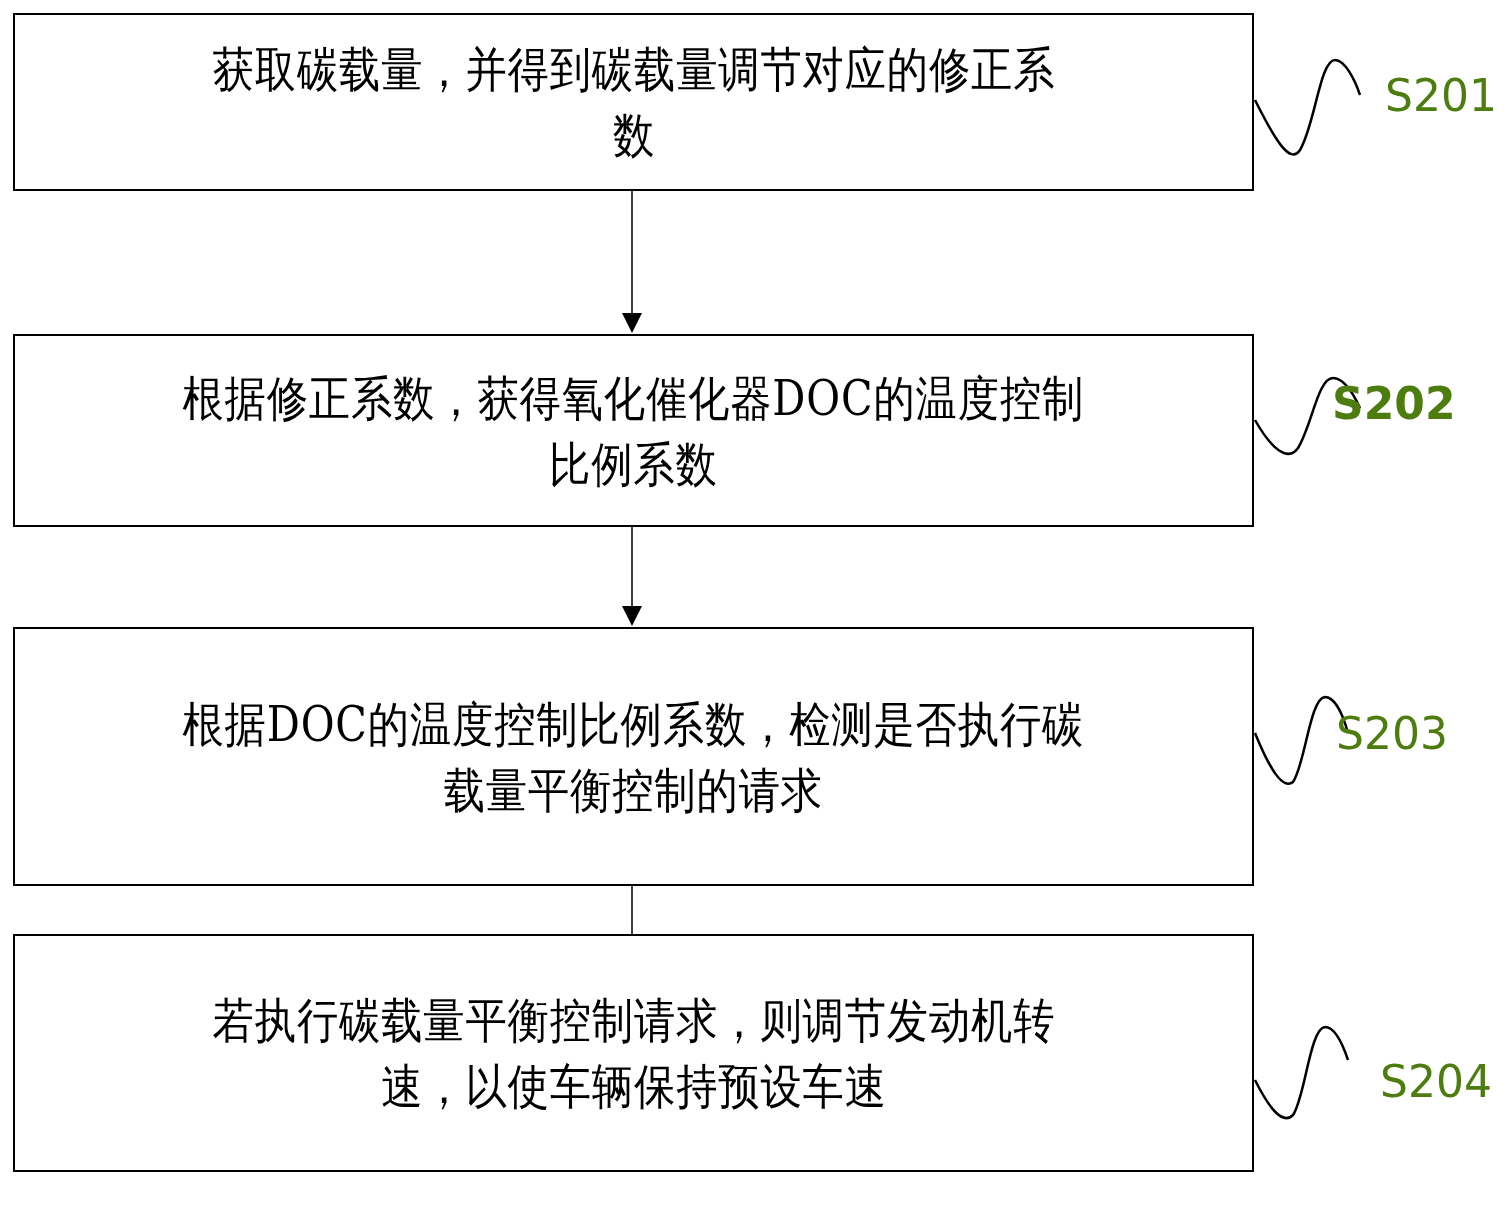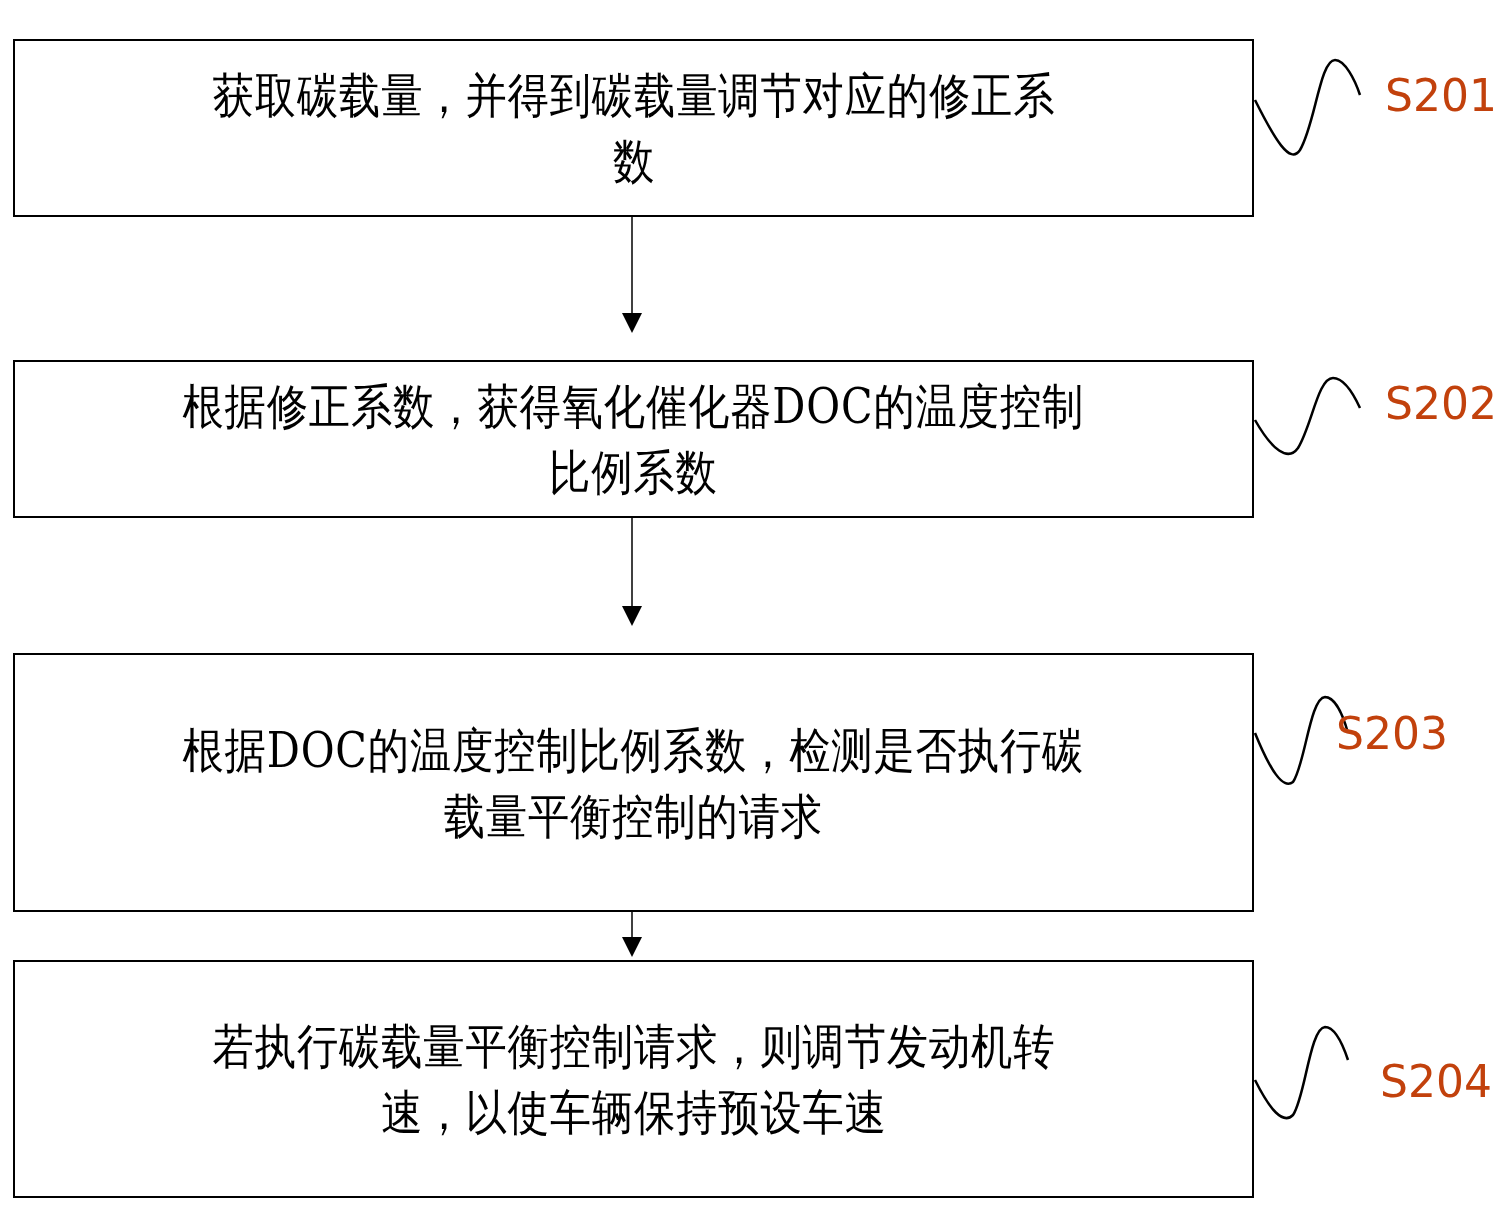--- a/index.html
+++ b/index.html
@@ -1,30 +1,30 @@
 <!DOCTYPE html>
 <html><head>
 <meta charset="utf-8">
 <style>
   html, body { margin: 0; padding: 0; background: #ffffff; }
   body { width: 1512px; height: 1213px; position: relative; overflow: hidden;
          font-family: "DejaVu Serif", "Liberation Serif", serif; color: #000; }
   .box { position: absolute; left: 13px; width: 1241px; border: 2px solid #000;
          box-sizing: border-box; background: #fff;
-         display: flex; align-items: center; justify-content: center; text-align: center; margin-top: 26px; }
+         display: flex; align-items: center; justify-content: center; text-align: center; }
   .box-text { font-size: 48px; line-height: 66px; letter-spacing: 1px;
               padding: 0 14px; white-space: pre-line; transform: scaleX(0.86); }
   #box1 { top: 13px; height: 178px; }
-  #box2 { top: 334px; height: 158px; }
+  #box2 { top: 334px; height: 193px; }
   #box3 { top: 627px; height: 259px; }
   #box4 { top: 934px; height: 238px; }
   .label { position: absolute; font-family: "DejaVu Sans", "Liberation Sans", sans-serif;
-           font-size: 44px; color: #c2410c; }
+           font-size: 44px; color: #4d7c0f; }
   #label1 { left: 1385px; top: 70px; }
-  #label2 { left: 1385px; top: 378px; }
+  #label2 { left: 1332px; top: 378px; font-weight: bold; }
   #label3 { left: 1336px; top: 708px; }
   #label4 { left: 1380px; top: 1056px; }
   svg.overlay { position: absolute; left: 0; top: 0; }
 </style>
 </head>
 <body>
 
 <svg class="overlay" width="1512" height="1213">
 
   <g>

